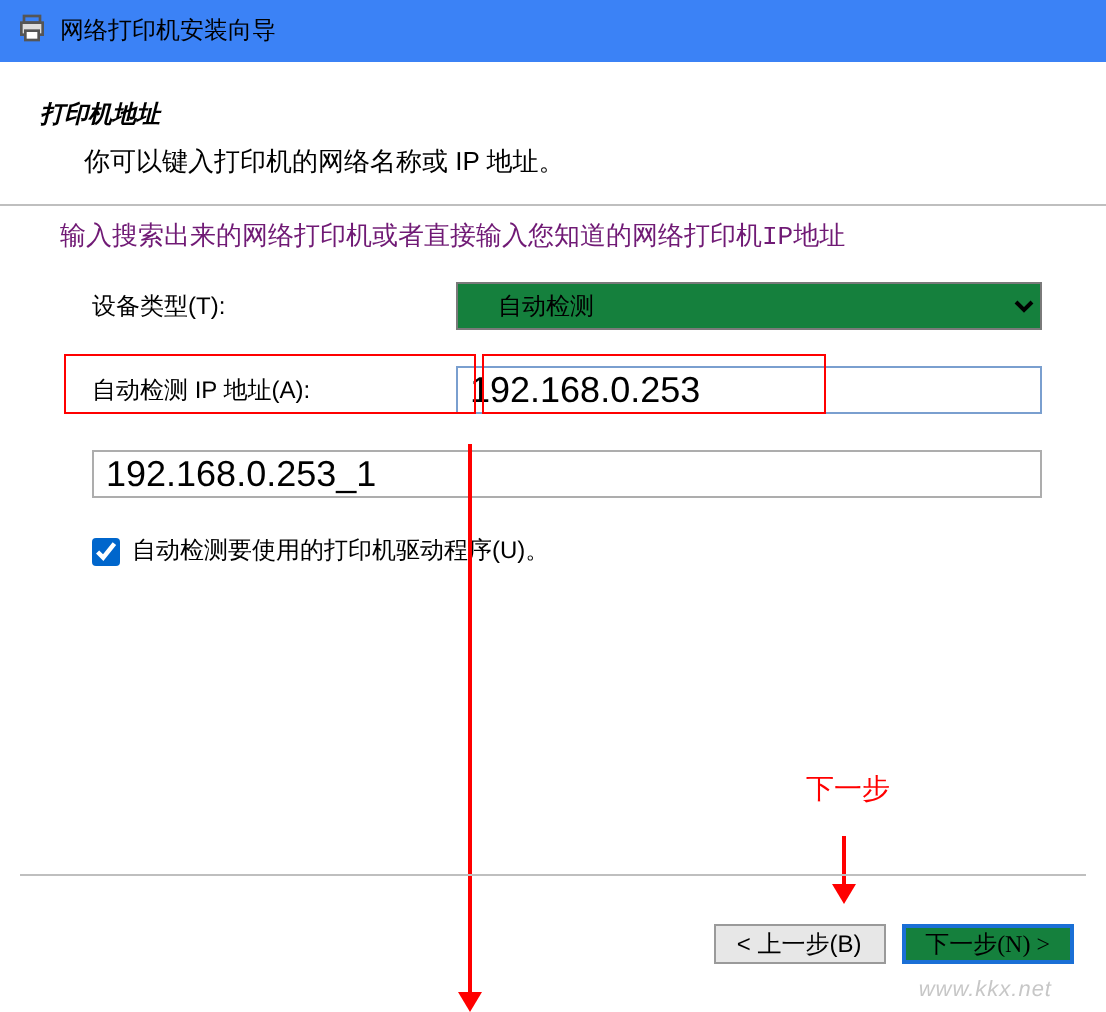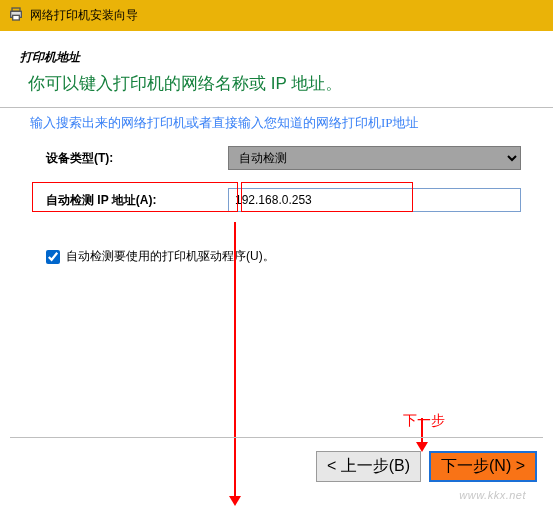--- a/index.html
+++ b/index.html
@@ -1,55 +1,55 @@
 <!DOCTYPE html>
 <html><head>
   <meta charset="utf-8">
   <style>
     * { margin: 0; padding: 0; box-sizing: border-box; }
     body { font-family: "Microsoft YaHei", "SimSun", sans-serif; font-size: 12px; background: #fff; width: 553px; height: 506px; overflow: hidden; position: relative; }
     
-    .titlebar { display: flex; align-items: center; padding: 6px 8px; background: #eab308; }
+    .titlebar { display: flex; align-items: center; padding: 6px 8px; background: #3b82f6; }
     .titlebar .icon { margin-right: 6px; }
     .printer-svg { width: 16px; height: 16px; }
     
     .header-section { padding: 18px 20px 12px 20px; border-bottom: 1px solid #bfbfbf; background: #fff; }
     .header-title { font-size: 12px; font-weight: bold; margin-bottom: 6px; font-style: italic; }
-    .header-sub { font-size: 17px; margin-left: 8px; color: #15803d; }
+    .header-sub { font-size: 13px; margin-left: 22px; color: #000000; }
 
-    .annotation { color: #3b82f6; font-size: 13px; padding: 6px 14px 4px 30px; font-family: Liberation Serif, serif; }
+    .annotation { color: #701a75; font-size: 13px; padding: 6px 14px 4px 30px; font-family: Liberation Mono, monospace; }
     
     .form-area { padding: 10px 32px 2px 46px; }
 
     .row { display: flex; align-items: center; margin-bottom: 18px; position: relative; }
-    .row-label { width: 182px; font-weight: bold; }
+    .row-label { width: 182px; }
     .row-control { flex: 1; }
     
     .highlight-box { position: absolute; border: 1.5px solid #ff0000; pointer-events: none; }
     .highlight-host-label { left: -14px; top: -6px; width: 206px; height: 30px; }
     .highlight-host-input { left: 195px; top: -6px; width: 172px; height: 30px; }
     
-    select.combo { width: 100%; height: 24px; font-size: 12px; border: 1px solid #7a7a7a; background: #a3a3a3; padding-left: 6px; }
-    input.text { width: 100%; height: 24px; font-size: 12px; border: 1px solid #7a9fcf; padding: 2px 6px; outline: none; }
+    select.combo { width: 100%; height: 24px; font-size: 12px; border: 1px solid #7a7a7a; background: #15803d; padding-left: 16px; }
+    input.text { width: 100%; height: 24px; font-size: 18px; border: 1px solid #7a9fcf; padding: 2px 6px; outline: none; }
     input.text.readonly { border: 1px solid #adadad; background: #fff; }
     
     .checkbox-row { display: flex; align-items: center; margin-top: 8px; margin-left: 0px; }
     .checkbox-row input { margin-right: 6px; accent-color: #0066cc; width: 14px; height: 14px; }
     
     .arrow-vertical { position: absolute; left: 234px; top: 222px; width: 2px; height: 282px; background: #ff0000; }
     .arrow-vertical::after { content: ''; position: absolute; bottom: -2px; left: -5px; border-left: 6px solid transparent; border-right: 6px solid transparent; border-top: 10px solid #ff0000; }
     
-    .next-label { position: absolute; color: #ff0000; font-size: 14px; right: 108px; top: 412px; font-family: Liberation Mono, monospace; }
+    .next-label { position: absolute; color: #ff0000; font-size: 14px; right: 108px; top: 386px; font-family: Liberation Mono, monospace; }
     .arrow-short { position: absolute; right: 130px; top: 418px; width: 2px; height: 32px; background: #ff0000; }
     .arrow-short::after { content: ''; position: absolute; bottom: -2px; left: -5px; border-left: 6px solid transparent; border-right: 6px solid transparent; border-top: 10px solid #ff0000; }
     
     .button-bar { position: absolute; bottom: 24px; right: 16px; display: flex; gap: 8px; align-items: center; }
     .hr-above-buttons { position: absolute; bottom: 68px; left: 10px; right: 10px; height: 1px; background: #bfbfbf; }
-    .btn { min-width: 86px; height: 31px; font-size: 16px; background: #e7e7e7; border: 1px solid #9a9a9a; cursor: pointer; padding: 0 10px; font-family: inherit; }
-    .btn.primary { border: 2px solid #1a6fd6; background: #f97316; }
+    .btn { min-width: 86px; height: 20px; font-size: 12px; background: #e7e7e7; border: 1px solid #9a9a9a; cursor: pointer; padding: 0 10px; font-family: inherit; }
+    .btn.primary { border: 2px solid #1a6fd6; background: #15803d; font-family: Liberation Serif, serif; }
     
     .watermark { position: absolute; bottom: 5px; right: 27px; color: rgba(180,180,180,0.75); font-size: 11px; font-style: italic; letter-spacing: 0.5px; }
   </style>
 </head>
 <body>
 
 <div class="titlebar">
   <span class="icon">
     <svg class="printer-svg" viewBox="0 0 24 24" fill="none" stroke="#555" stroke-width="2">
       <rect x="6" y="3" width="12" height="5"></rect>
@@ -81,20 +81,23 @@
   <div class="row">
     <div class="highlight-box highlight-host-label"></div>
     <div class="highlight-box highlight-host-input"></div>
     <div class="row-label">自动检测 IP 地址(A):</div>
     <div class="row-control">
       <input type="text" class="text" value="192.168.0.253" style="">
     </div>
   </div>
 
   <div class="row">
+    <div class="row-control">
+      <input type="text" class="text readonly" readonly="" value="192.168.0.253_1" style="">
+    </div>
   </div>
 
   <div class="checkbox-row">
     <input type="checkbox" checked="" style="">
     <span>自动检测要使用的打印机驱动程序(U)。</span>
   </div>
 
 </div>
 
 <div class="arrow-vertical"></div>

